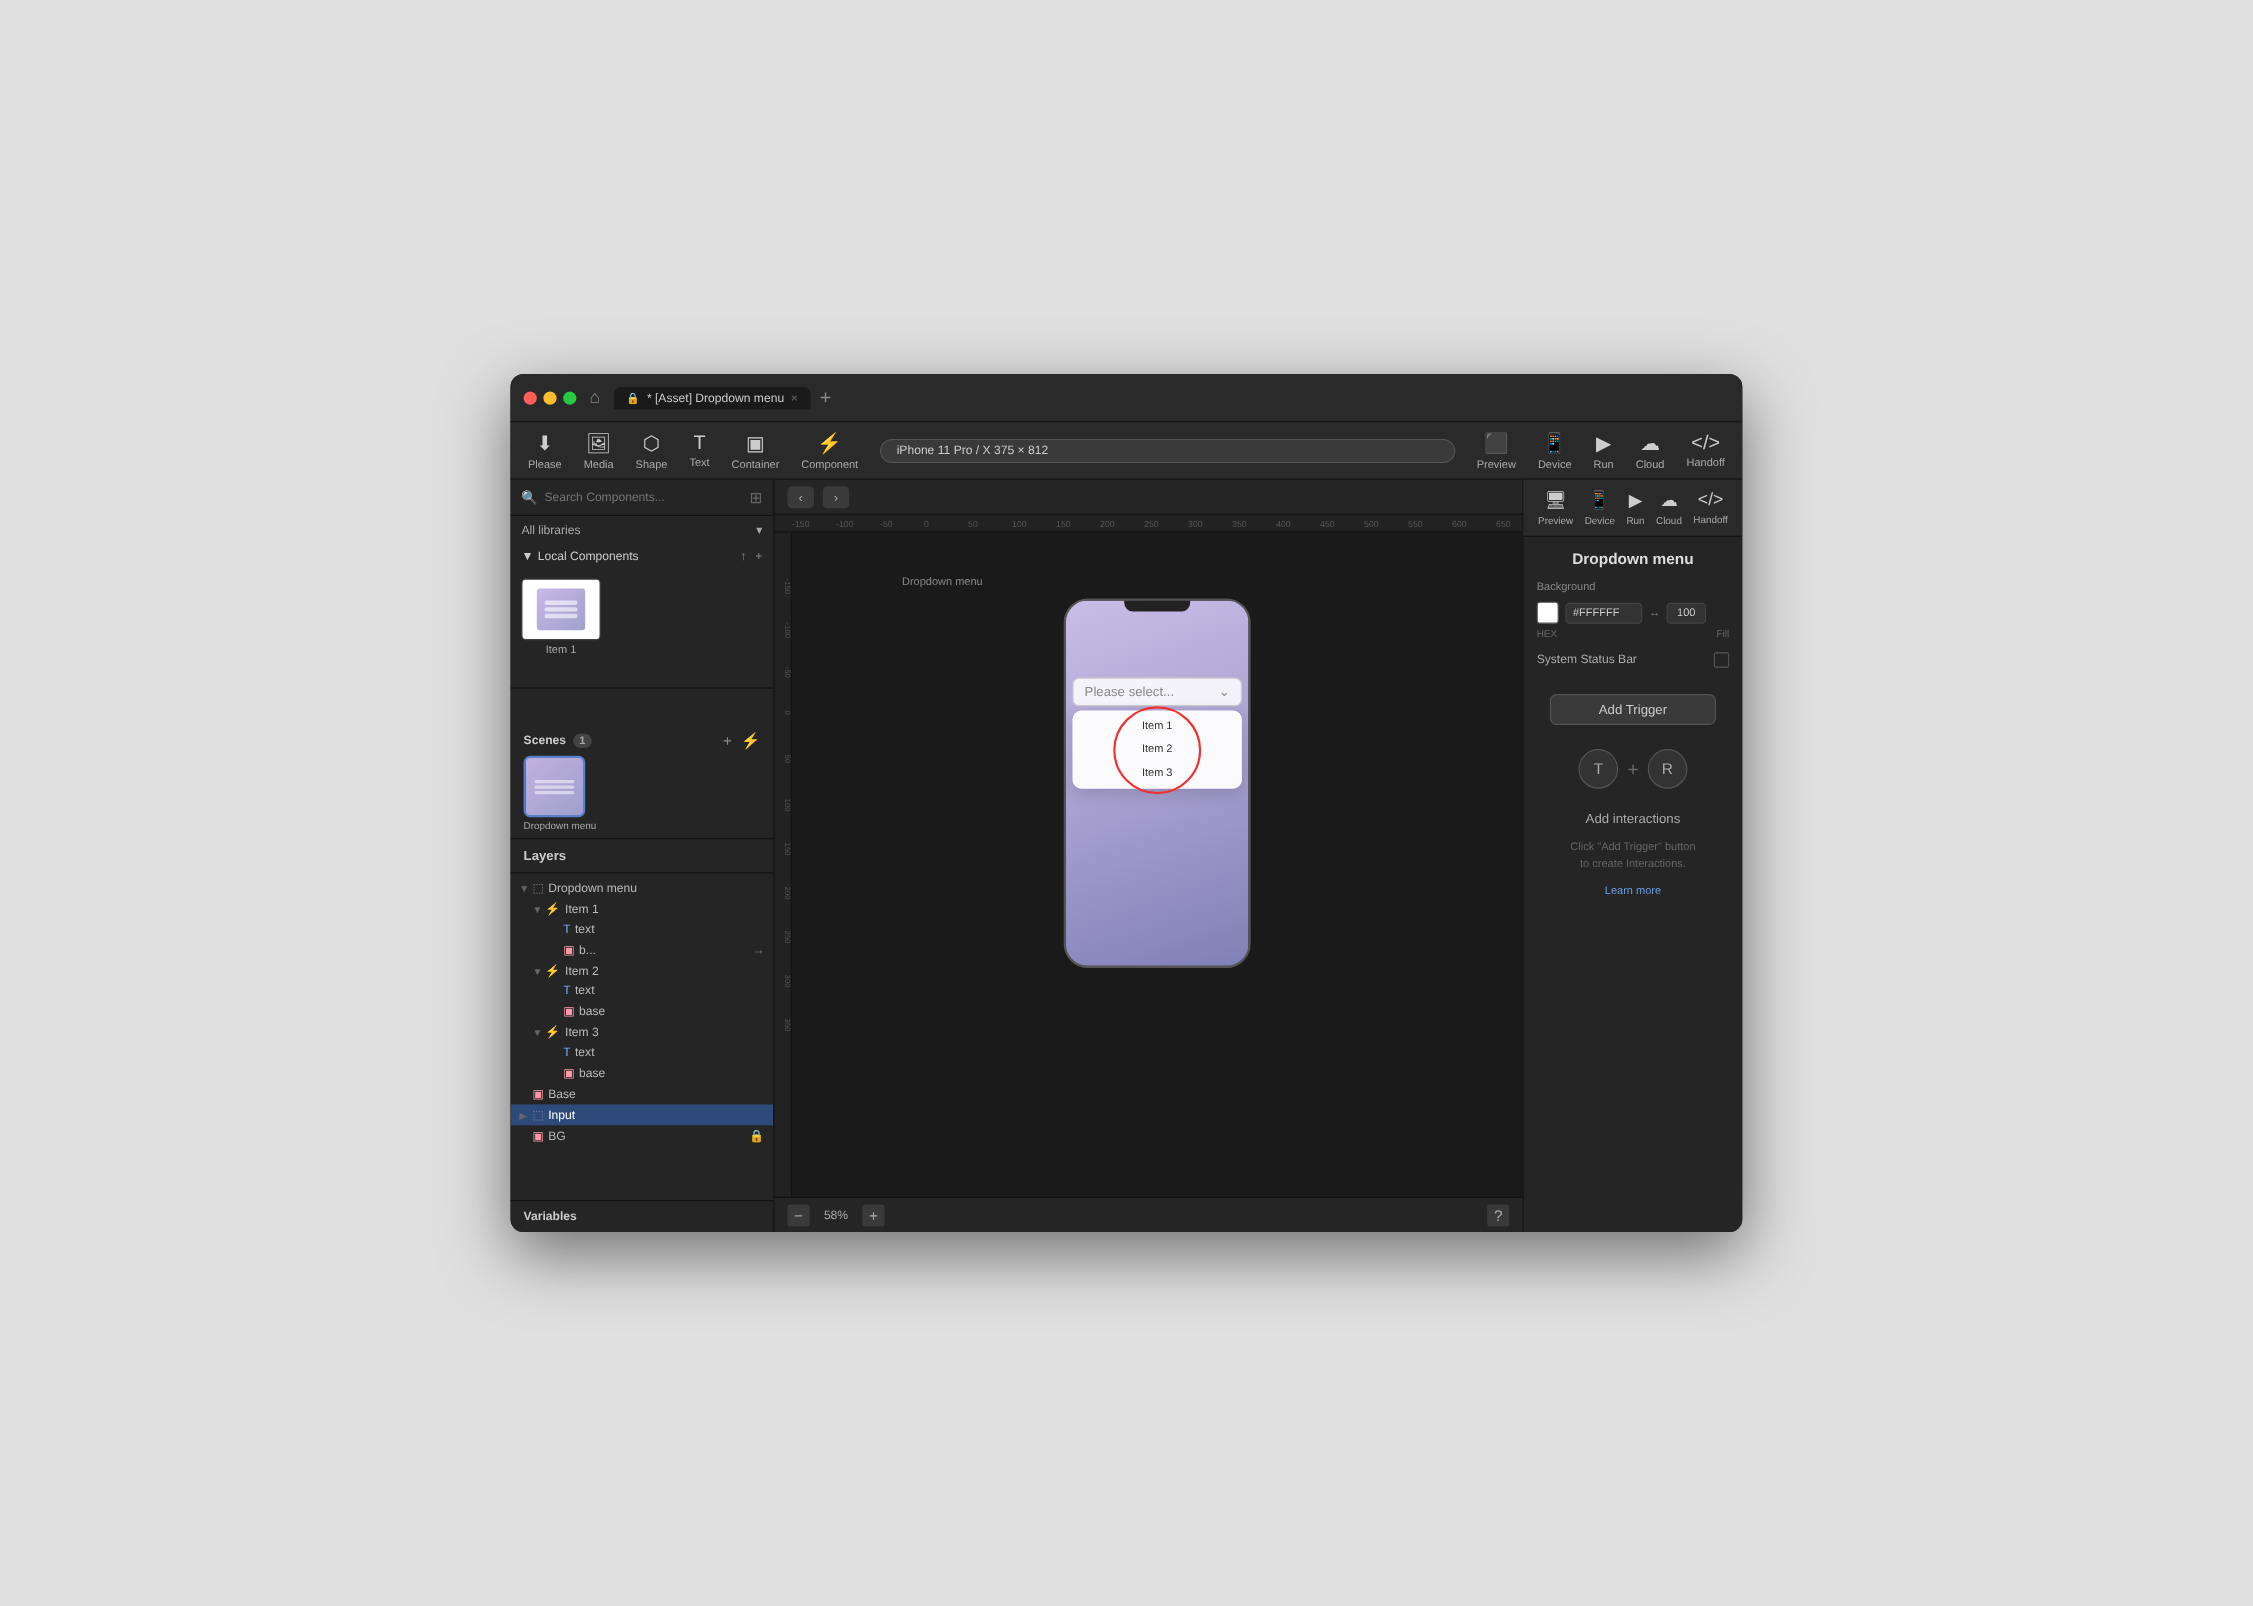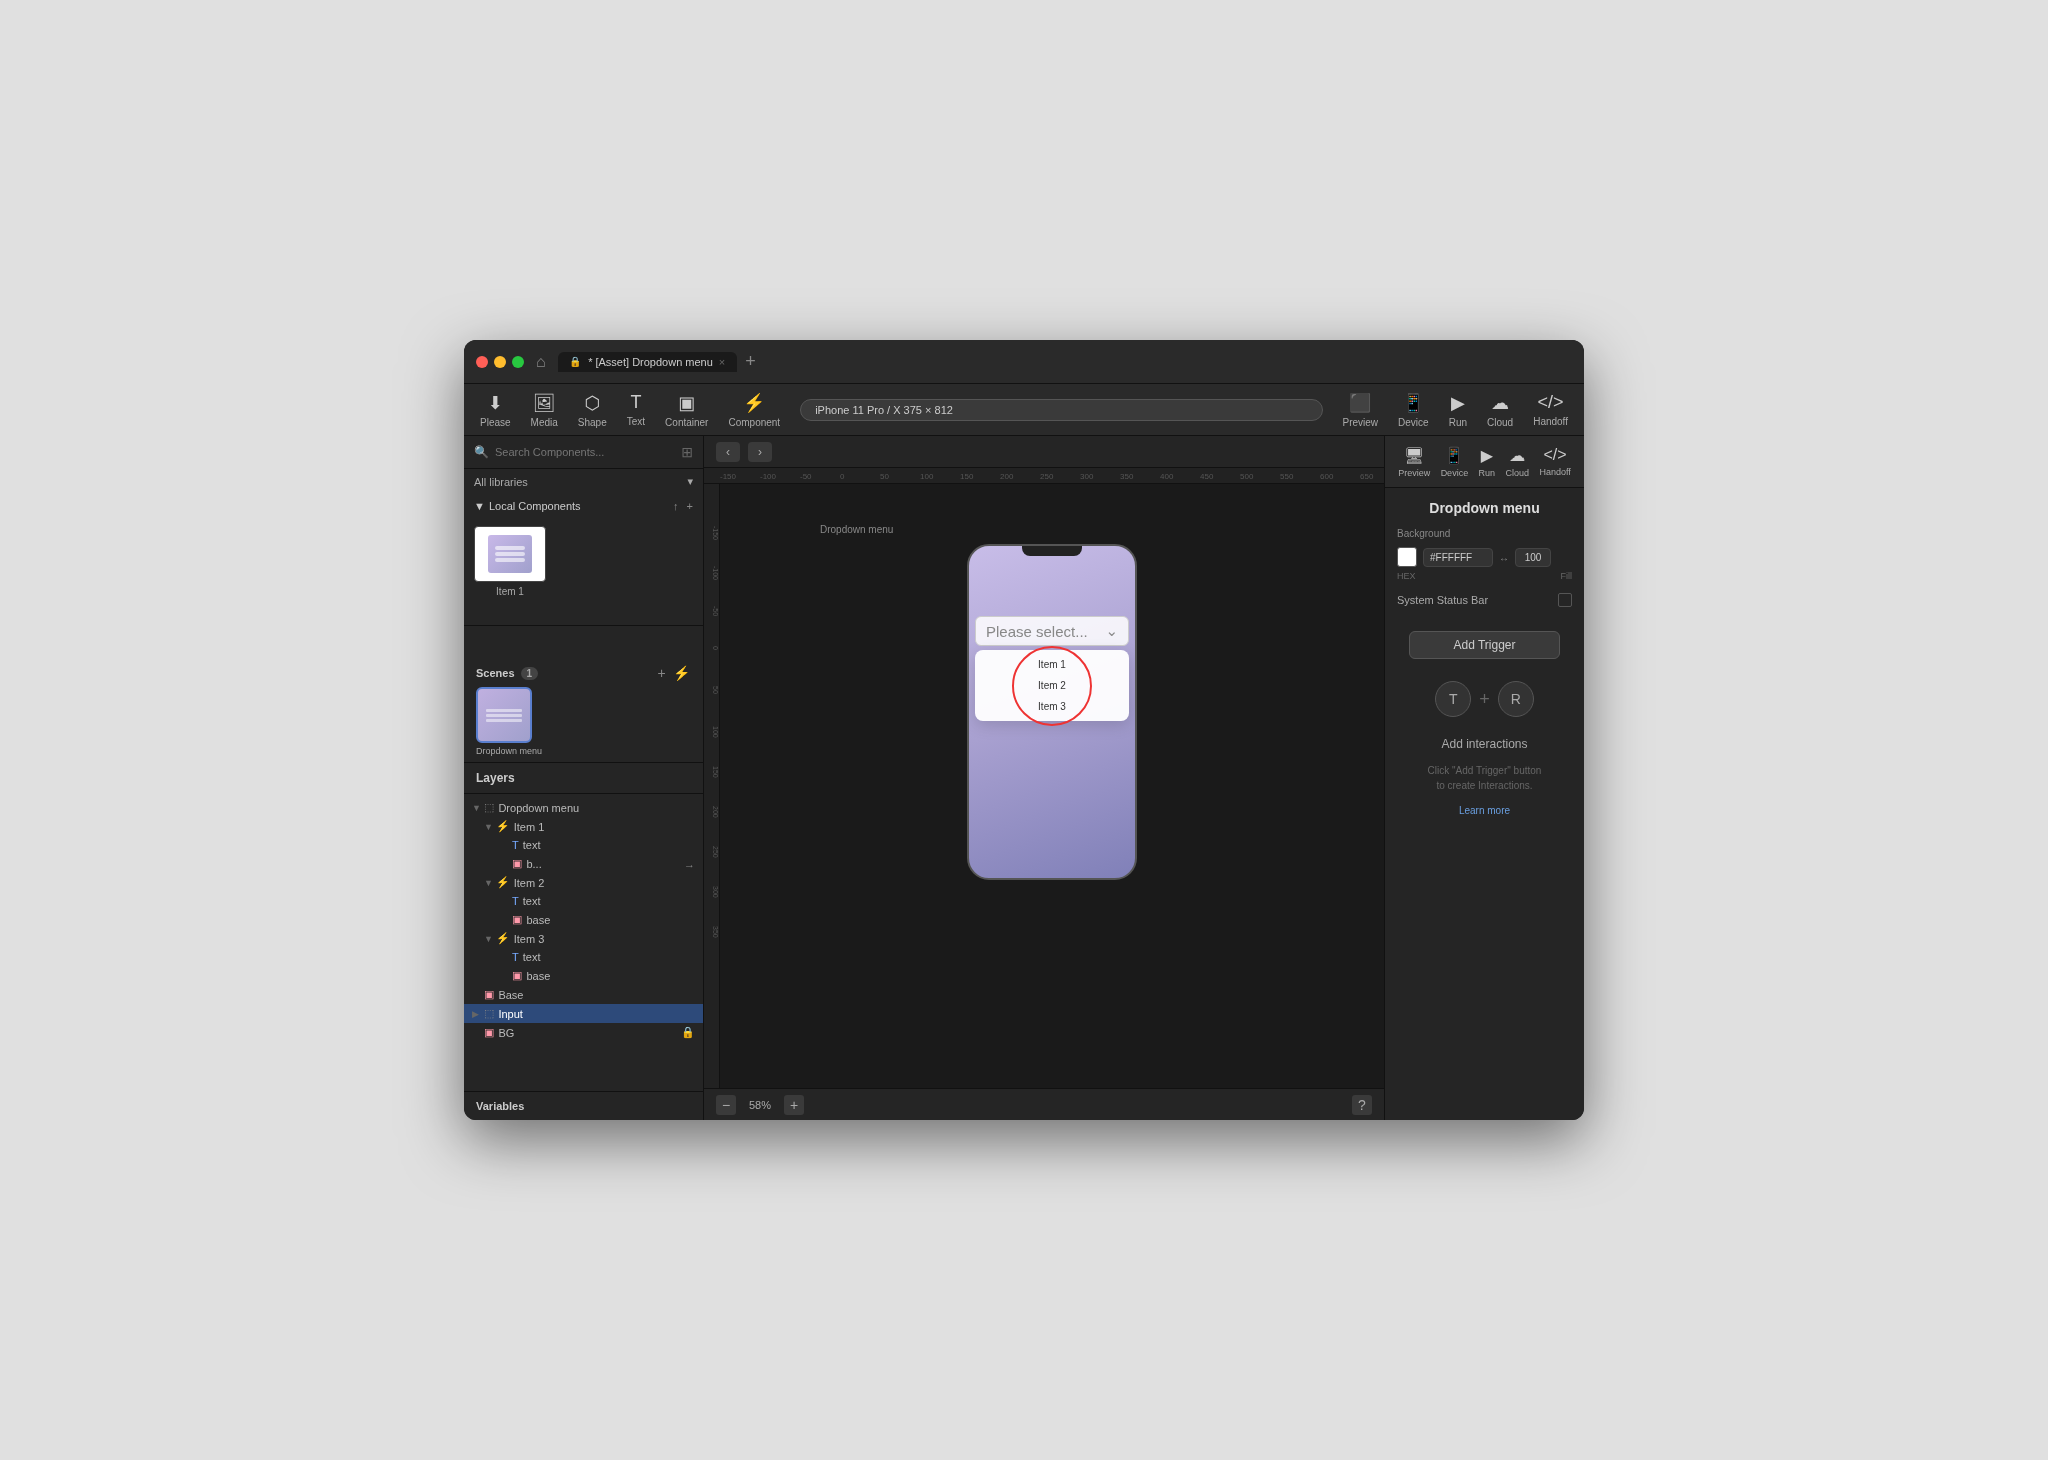--- a/index.html
+++ b/index.html
@@ -469,21 +469,21 @@
       gap: 4px;
     }
     .dropdown-trigger {
       background: rgba(255,255,255,0.85);
       border: 1px solid #ccc;
       border-radius: 6px;
       padding: 5px 10px;
       display: flex;
       align-items: center;
       justify-content: space-between;
-      font-size: 15px;
+      font-size: 12px;
       color: #888;
       cursor: pointer;
     }
     .dropdown-menu {
       background: rgba(255,255,255,0.95);
       border-radius: 8px;
       padding: 4px 0;
       box-shadow: 0 4px 16px rgba(0,0,0,0.15);
       position: relative;
     }

